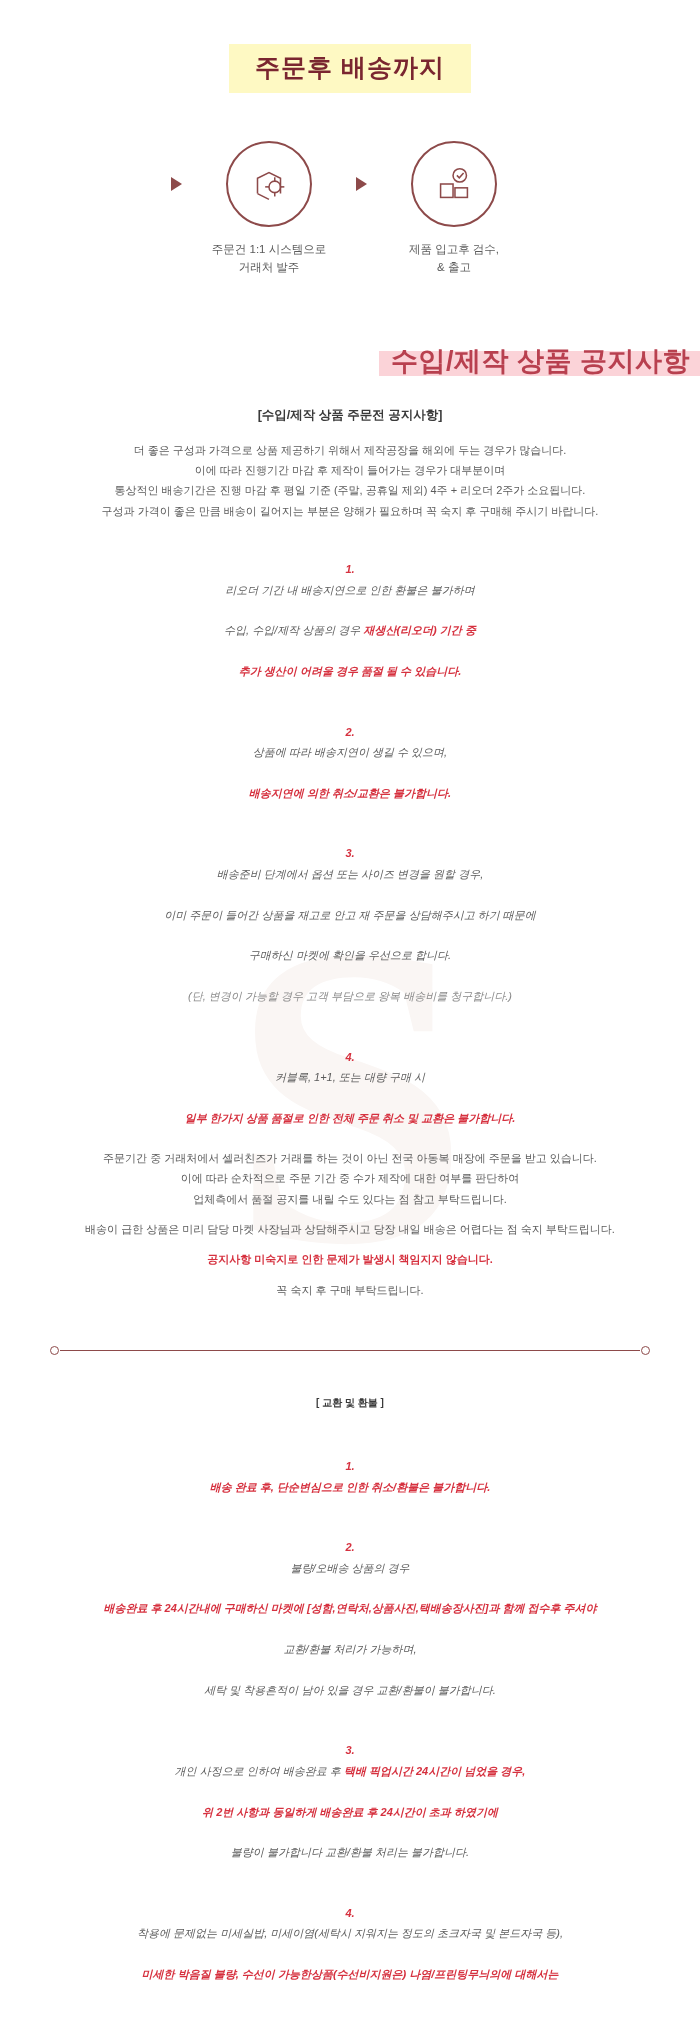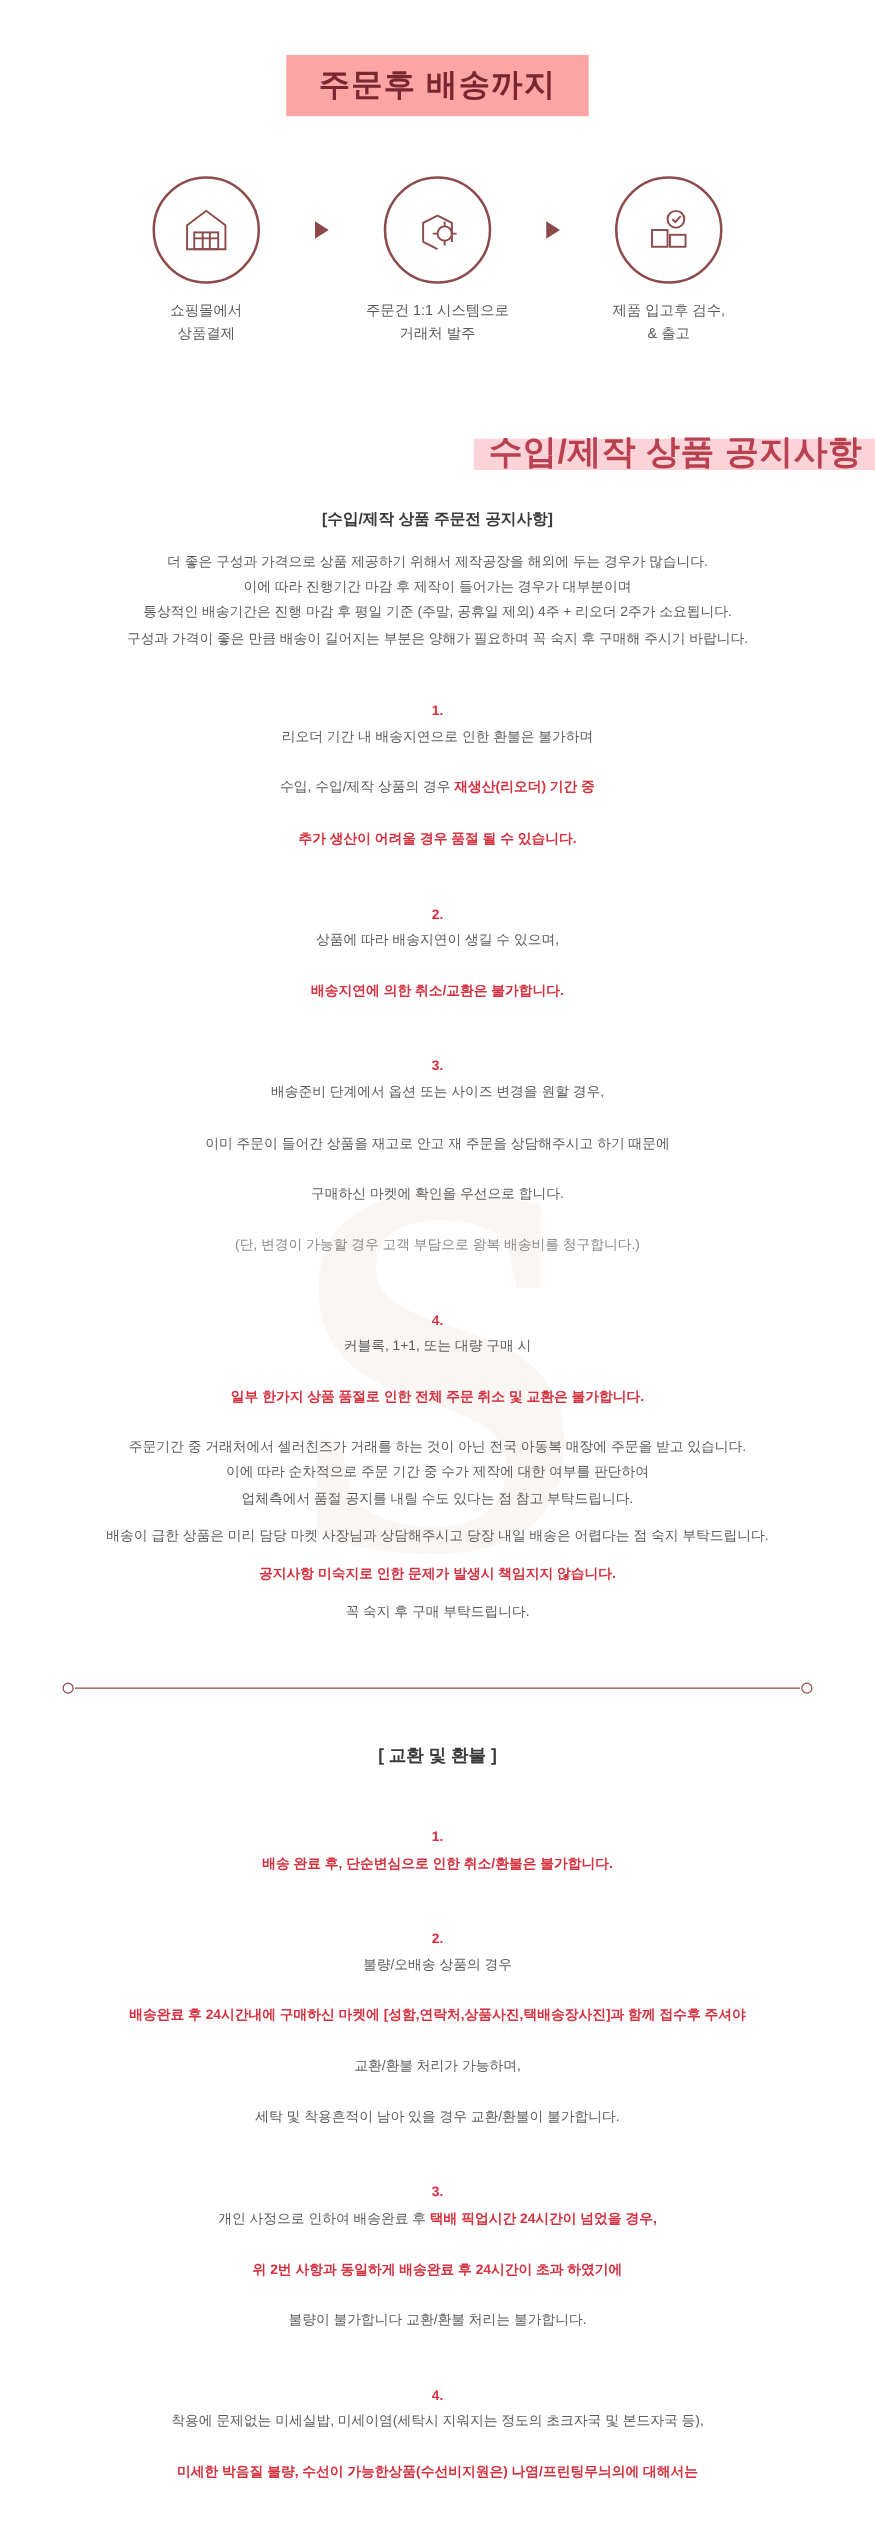--- a/index.html
+++ b/index.html
@@ -31,21 +31,21 @@
     z-index: 0;
     pointer-events: none;
     user-select: none;
   }
   .content { position: relative; z-index: 1; }
 
   
   .banner-wrap { text-align: center; padding-top: 44px; }
   .banner {
     display: inline-block;
-    background: #fca5a5;
+    background: #fef9c3;
     padding: 7px 26px 9px;
     position: relative;
   }
   .banner-text {
     font-size: 25px;
     font-weight: bold;
     color: #7a2630;
     letter-spacing: 1px;
     font-family: "Liberation Sans", sans-serif;
   }
@@ -119,20 +119,21 @@
   }
   .para.red { color: #d6313f; font-weight: bold; }
   .para.tight { margin-bottom: 10px; }
   .para.gap-lg { }
   .item {
     font-size: 11px;
     line-height: 1.85;
     color: #5b5b5b;
     margin-bottom: 20px;
     white-space: pre-line;
+    font-style: italic;
   }
   .item .num { color: #d6313f; font-weight: bold; }
   .item .hl { color: #d6313f; font-weight: bold; }
   .item .note { color: #8a8a8a; }
 
   
   .divider {
     width: 600px;
     margin: 46px auto 40px;
     position: relative;
@@ -149,54 +150,41 @@
     top: 0px;
     width: 9px; height: 9px;
     border: 1px solid #8d4a4a;
     border-radius: 50%;
     background: #fff;
   }
   .divider .dot.l { left: 0; }
   .divider .dot.r { right: 0; }
 
   .bracket-title {
-    font-size: 14px;
+    font-size: 10px;
     font-weight: bold;
     color: #3a3a3a;
     text-align: center;
     margin-bottom: 26px;
   }
 </style>
 </head>
 <body>
 
 <div class="page">
   <div class="watermark">S</div>
   <div class="content">
 
     <div class="banner-wrap">
       <div class="banner">
         <span class="banner-text">주문후 배송까지</span>
       </div>
     </div>
 
     <div class="steps">
-      <div class="step">
-        <div class="circle">
-          <svg width="46" height="46" viewBox="0 0 48 48" fill="none" stroke="#8d4a4a" stroke-width="1.6">
-            <path d="M8 20 L24 8 L40 20 L40 40 L8 40 Z"></path>
-            <rect x="14" y="26" width="20" height="14"></rect>
-            <line x1="14" y1="31" x2="34" y2="31"></line>
-            <line x1="21" y1="26" x2="21" y2="40"></line>
-            <line x1="27" y1="26" x2="27" y2="40"></line>
-          </svg>
-        </div>
-        <div class="step-label">쇼핑몰에서
-상품결제</div>
-      </div>
 
       <div class="arrow"></div>
 
       <div class="step">
         <div class="circle">
           <svg width="46" height="46" viewBox="0 0 48 48" fill="none" stroke="#8d4a4a" stroke-width="1.6">
             <path d="M12 34 L12 18 L24 12 L36 18 L36 34"></path>
             <circle cx="30" cy="27" r="6"></circle>
             <line x1="30" y1="17" x2="30" y2="21"></line>
             <line x1="30" y1="33" x2="30" y2="37"></line>

